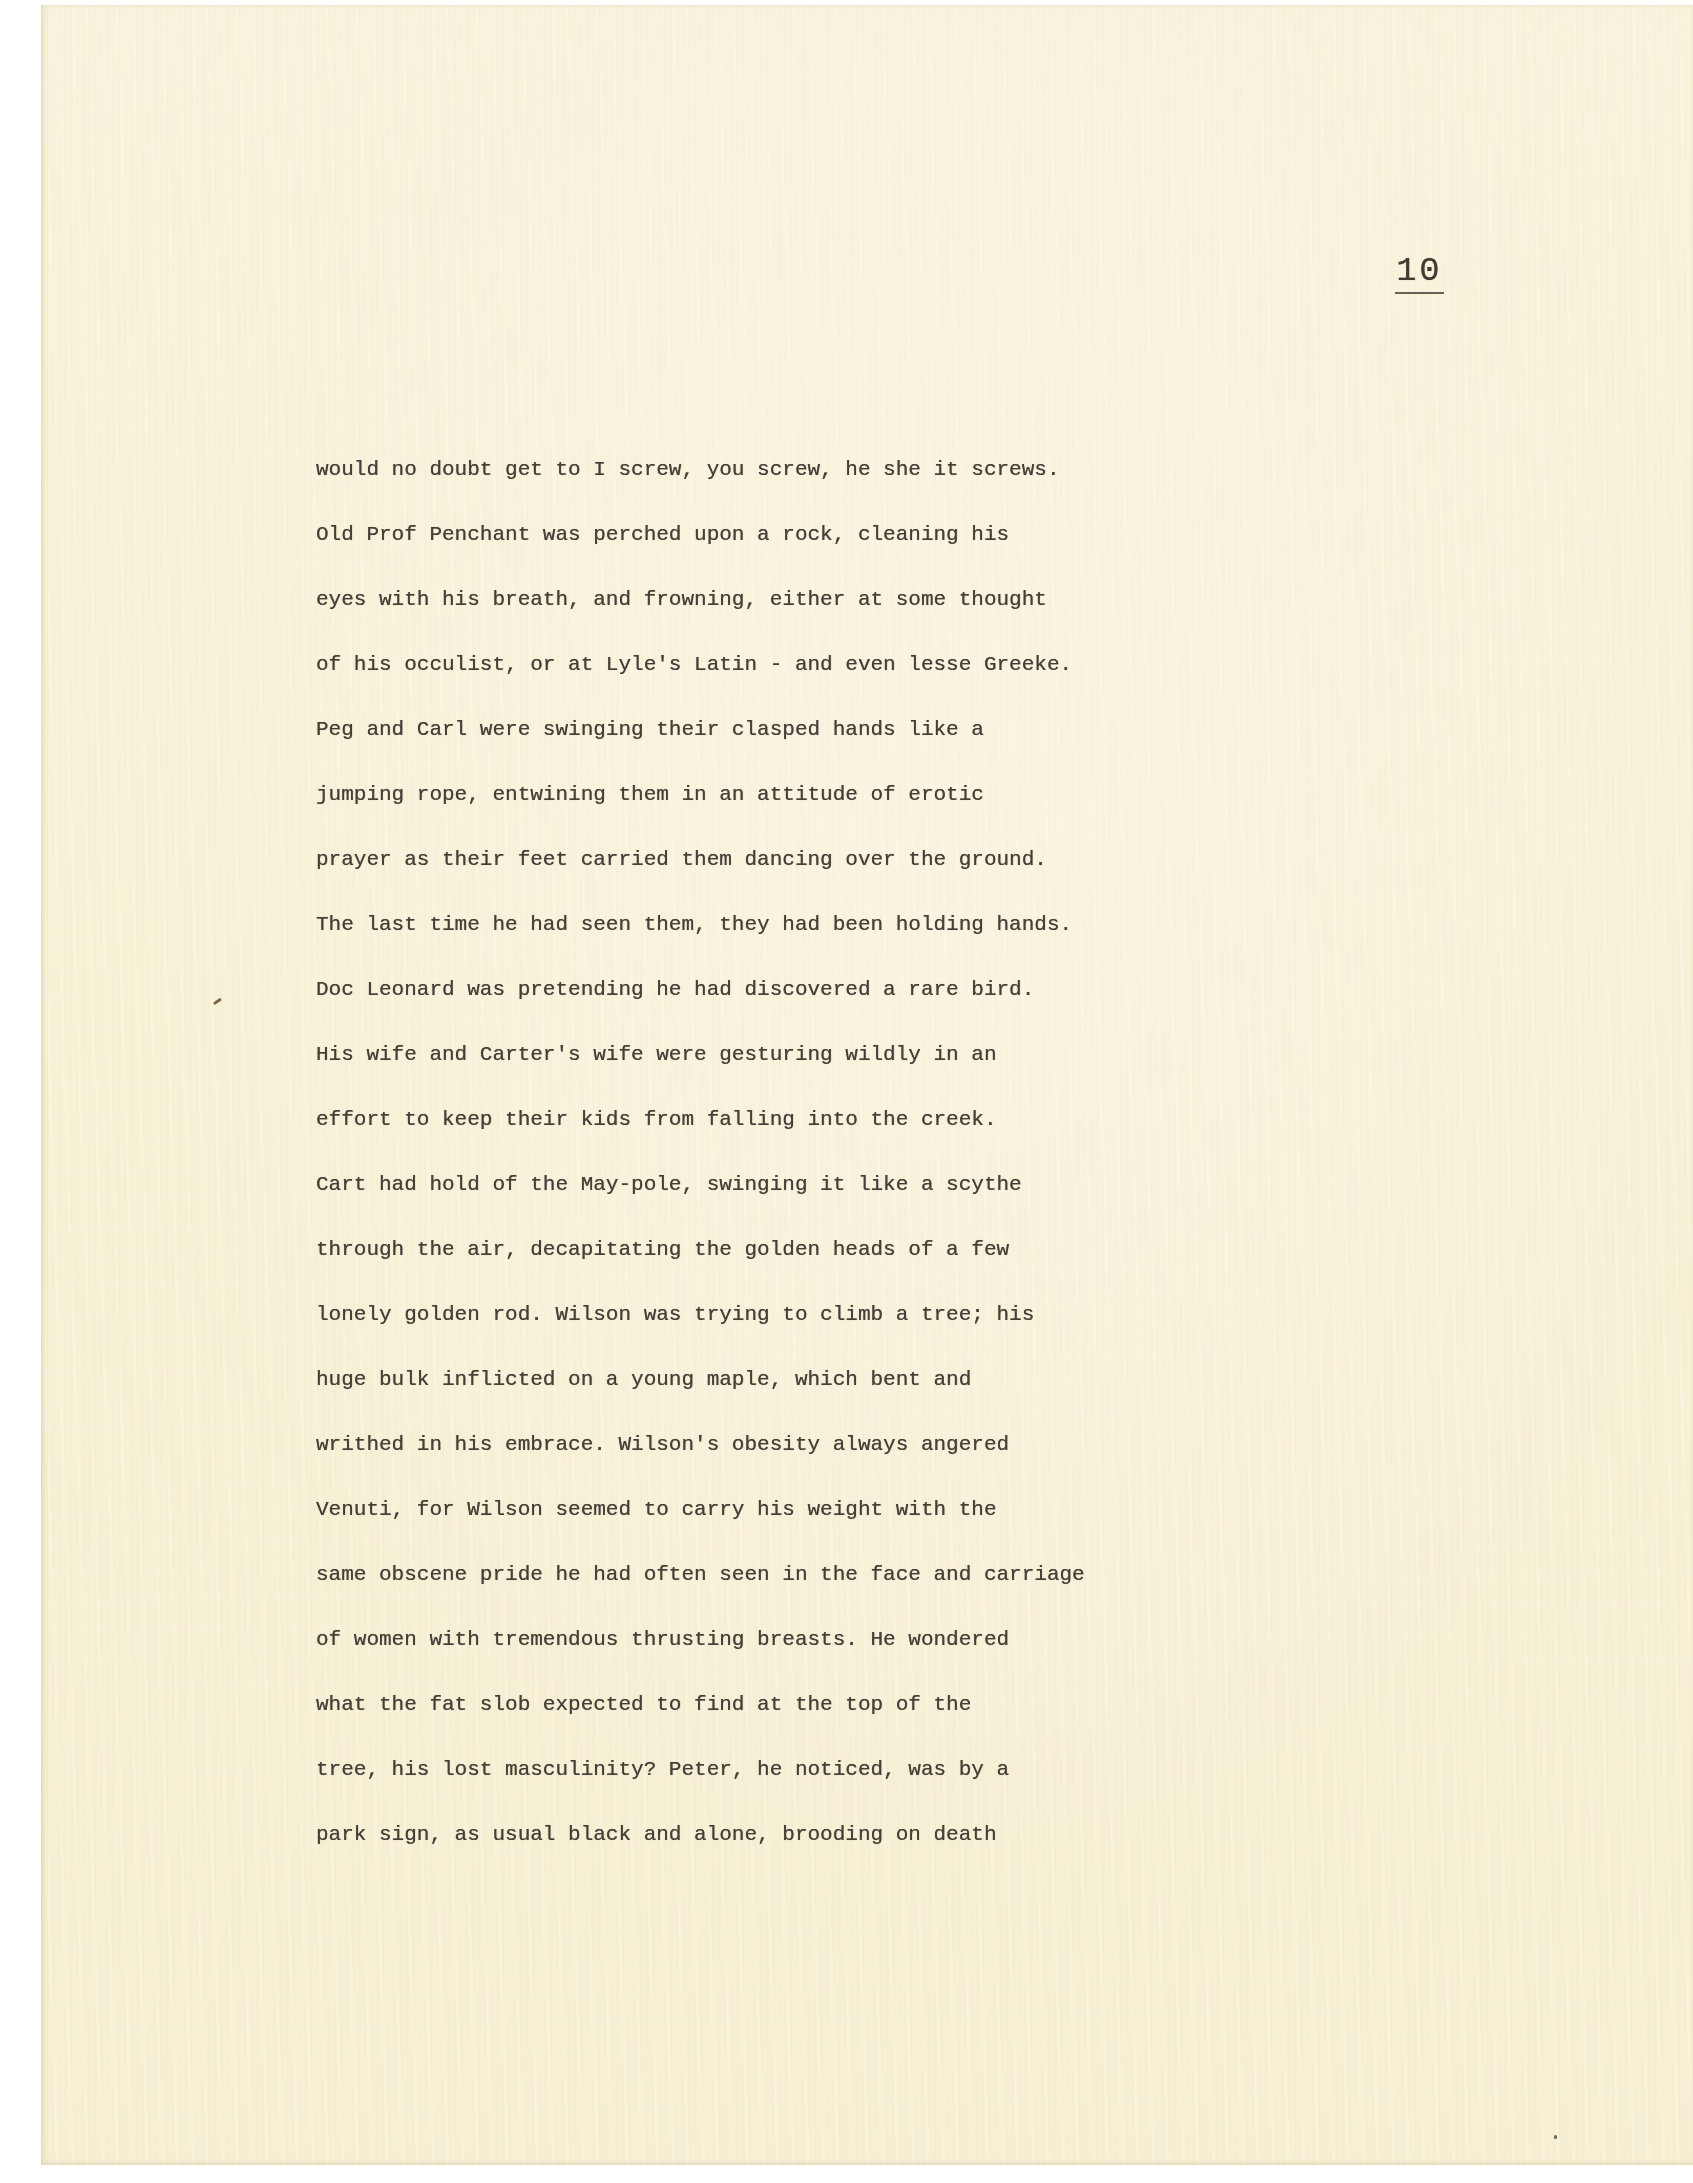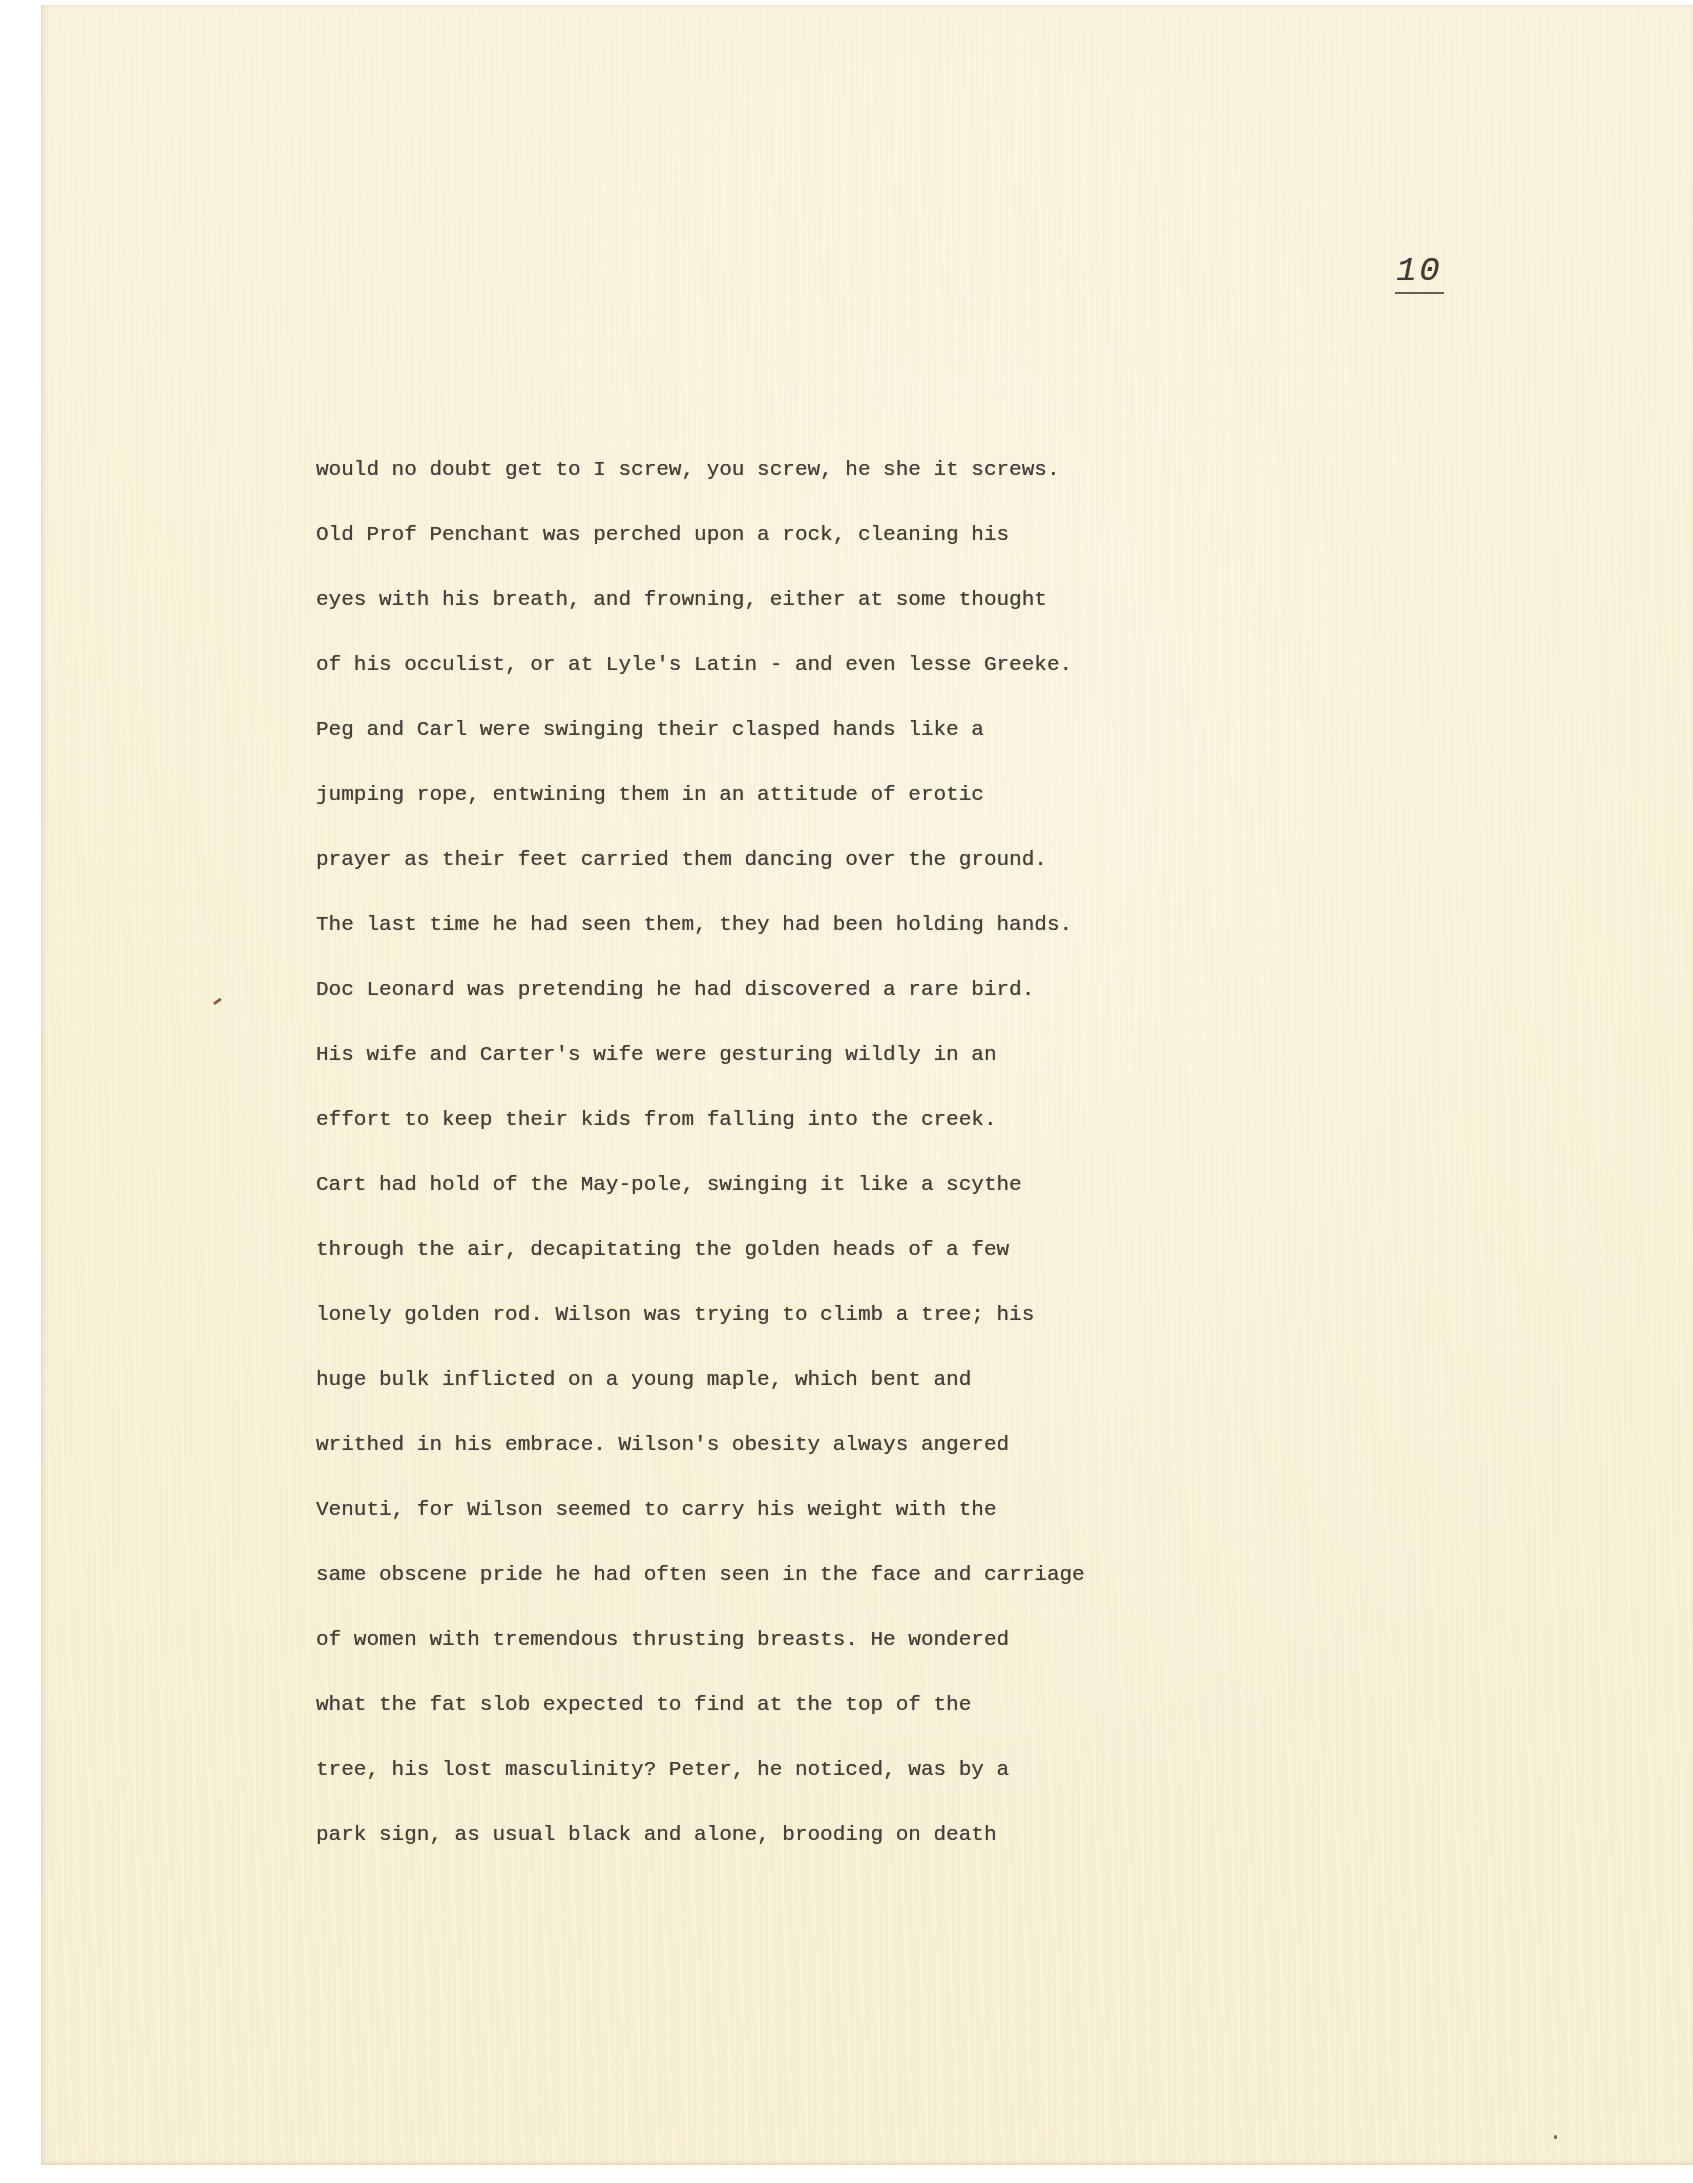--- a/index.html
+++ b/index.html
@@ -30,21 +30,20 @@
     position: absolute;
     left: 1354px;
     top: 249px;
     font-size: 34px;
     letter-spacing: 2.6px;
     color: #403c34;
     text-shadow: 0 0 0.7px rgba(64,60,52,0.65);
     border-bottom: 2.6px solid rgba(64,60,52,0.8);
     padding: 0 1.3px 3.3px 1.3px;
     line-height: 1;
-    font-style: italic;
   }
 
   .text-block {
     position: absolute;
     left: 275px;
     top: 432px;
     width: 1250px;
     color: #443f37;
     font-size: 21px;
     text-shadow: 0 0 0.7px rgba(68,63,55,0.6), 0.3px 0.3px 0 rgba(68,63,55,0.25);

